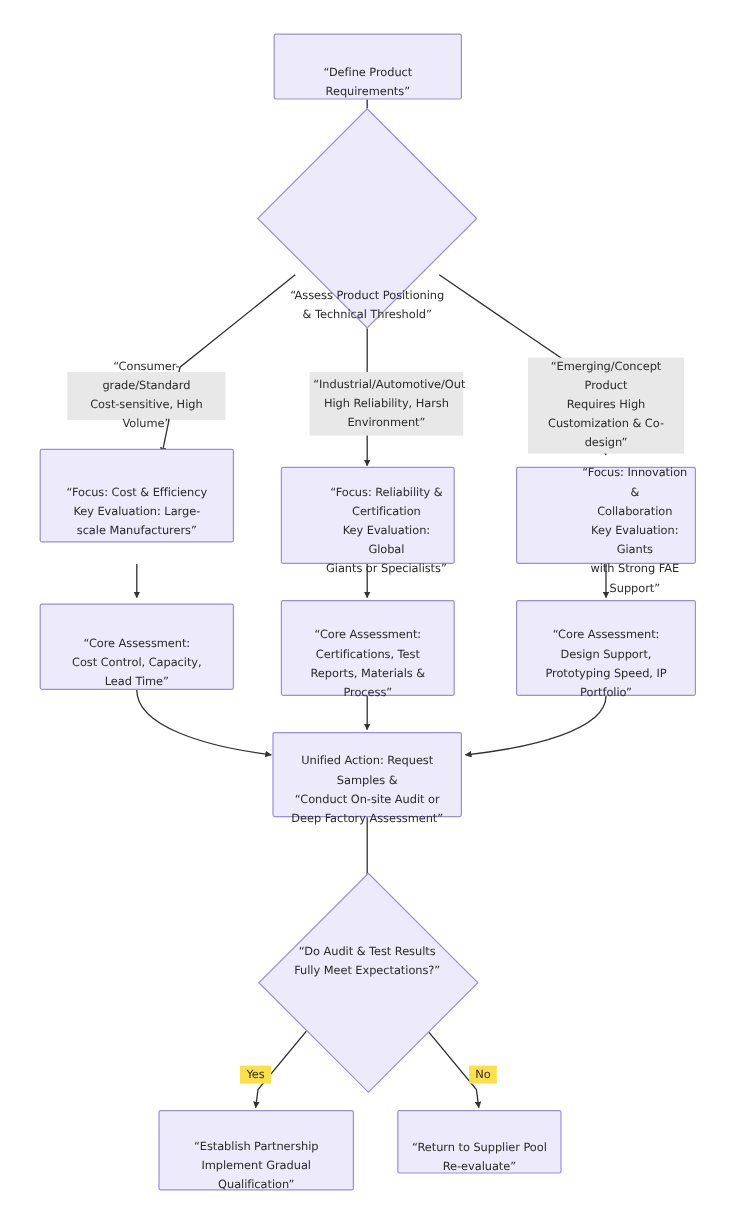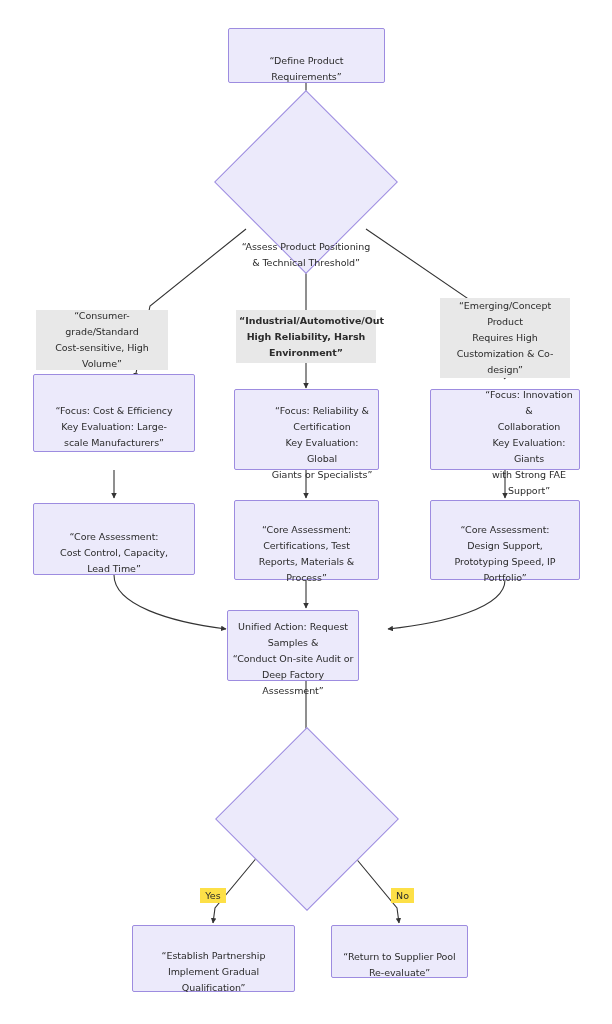--- a/index.html
+++ b/index.html
@@ -119,25 +119,25 @@
 
 <div class="node-box" style="left:228px; top:28px; width:157px; height:55px;">
   <span class="txt">“Define Product<br>Requirements”</span>
 </div>
 
 <div class="diamond-wrap" style="left:237px; top:115px; width:138px; height:133px;">
   <div class="diamond-shape" style="left:4px; top:2px; width:130px; height:130px;"></div>
   <div class="diamond-label" style="top:84px; left:-48px; width:234px;margin-top:40px;">“Assess Product Positioning<br>&amp; Technical Threshold”</div>
 </div>
 
-<div class="edge-label" style="left:36px; top:310px; width:132px; height:60px;">
+<div class="edge-label" style="left:56px; top:310px; width:132px; height:40px;">
   <span class="txt">“Consumer-grade/Standard<br>Cost-sensitive, High<br>Volume”</span>
 </div>
 
-<div class="edge-label" style="left:236px; top:310px; width:140px; height:53px;font-weight:bold;">
+<div class="edge-label" style="left:258px; top:310px; width:128px; height:53px;">
   <span class="txt">“Industrial/Automotive/Out<br>High Reliability, Harsh<br>Environment”</span>
 </div>
 
 <div class="edge-label" style="left:440px; top:298px; width:130px; height:80px;">
   <span class="txt">“Emerging/Concept<br>Product<br>Requires High<br>Customization &amp; Co-<br>design”</span>
 </div>
 
 <div class="node-box" style="left:33px; top:374px; width:162px; height:78px;">
   <span class="txt">“Focus: Cost &amp; Efficiency<br>Key Evaluation: Large-<br>scale Manufacturers”</span>
 </div>
@@ -155,26 +155,27 @@
 </div>
 
 <div class="node-box" style="left:234px; top:500px; width:145px; height:80px;">
   <span class="txt">“Core Assessment:<br>Certifications, Test<br>Reports, Materials &amp;<br>Process”</span>
 </div>
 
 <div class="node-box" style="left:430px; top:500px; width:150px; height:80px;">
   <span class="txt">“Core Assessment:<br>Design Support,<br>Prototyping Speed, IP<br>Portfolio”</span>
 </div>
 
-<div class="node-box" style="left:227px; top:610px; width:132px; height:71px;">
+<div class="node-box" style="left:227px; top:610px; width:158px; height:71px;">
   <span class="txt">Unified Action: Request<br>Samples &amp;<br>“Conduct On-site Audit or<br>Deep Factory Assessment”</span>
 </div>
 
 <div class="diamond-wrap" style="left:237px; top:751px; width:138px; height:136px;">
   <div class="diamond-shape" style="left:5px; top:3px; width:130px; height:130px;"></div>
+  <div class="diamond-label" style="top:35px; left:-42px; width:222px;">“Do Audit &amp; Test Results<br>Fully Meet Expectations?”</div>
 </div>
 
 <div class="yn-label" style="left:200px; top:888px; width:22px;">
   <span>Yes</span>
 </div>
 
 <div class="yn-label" style="left:391px; top:888px; width:19px;">
   <span>No</span>
 </div>
 

